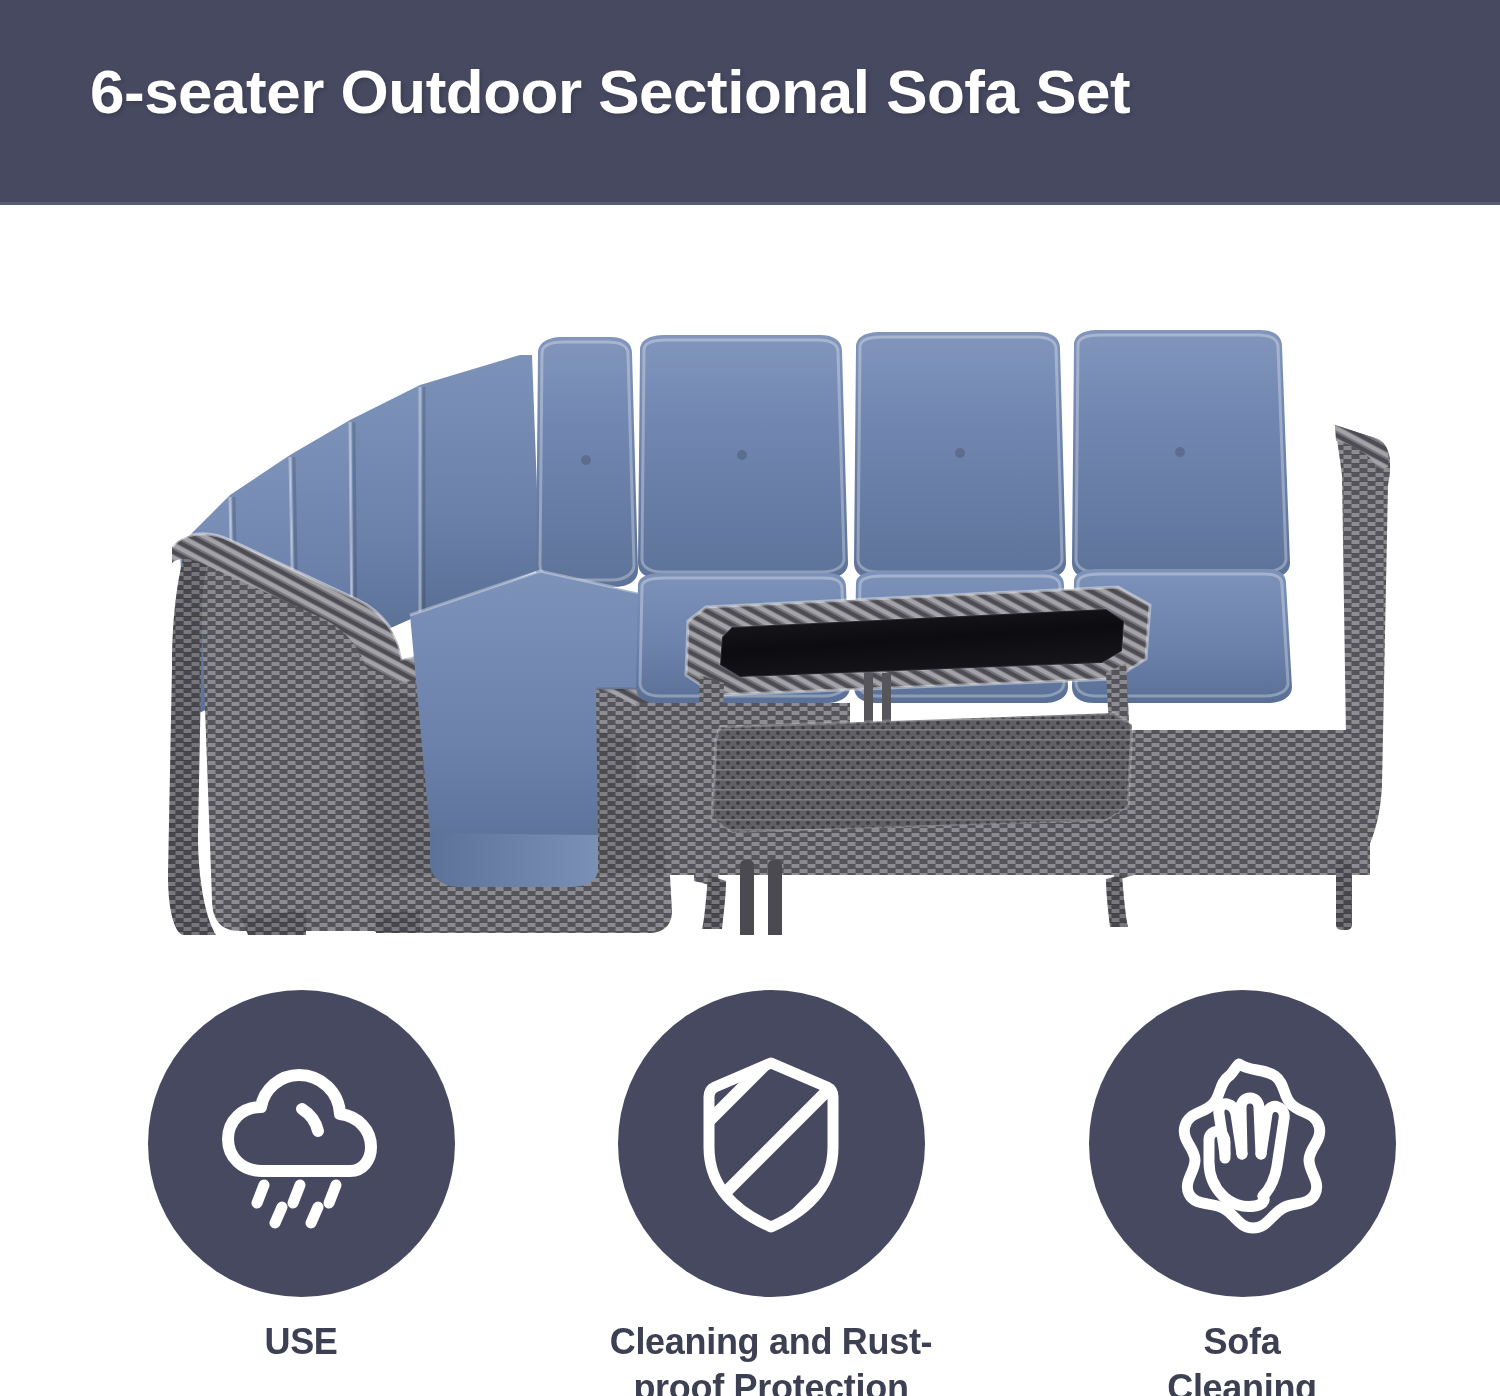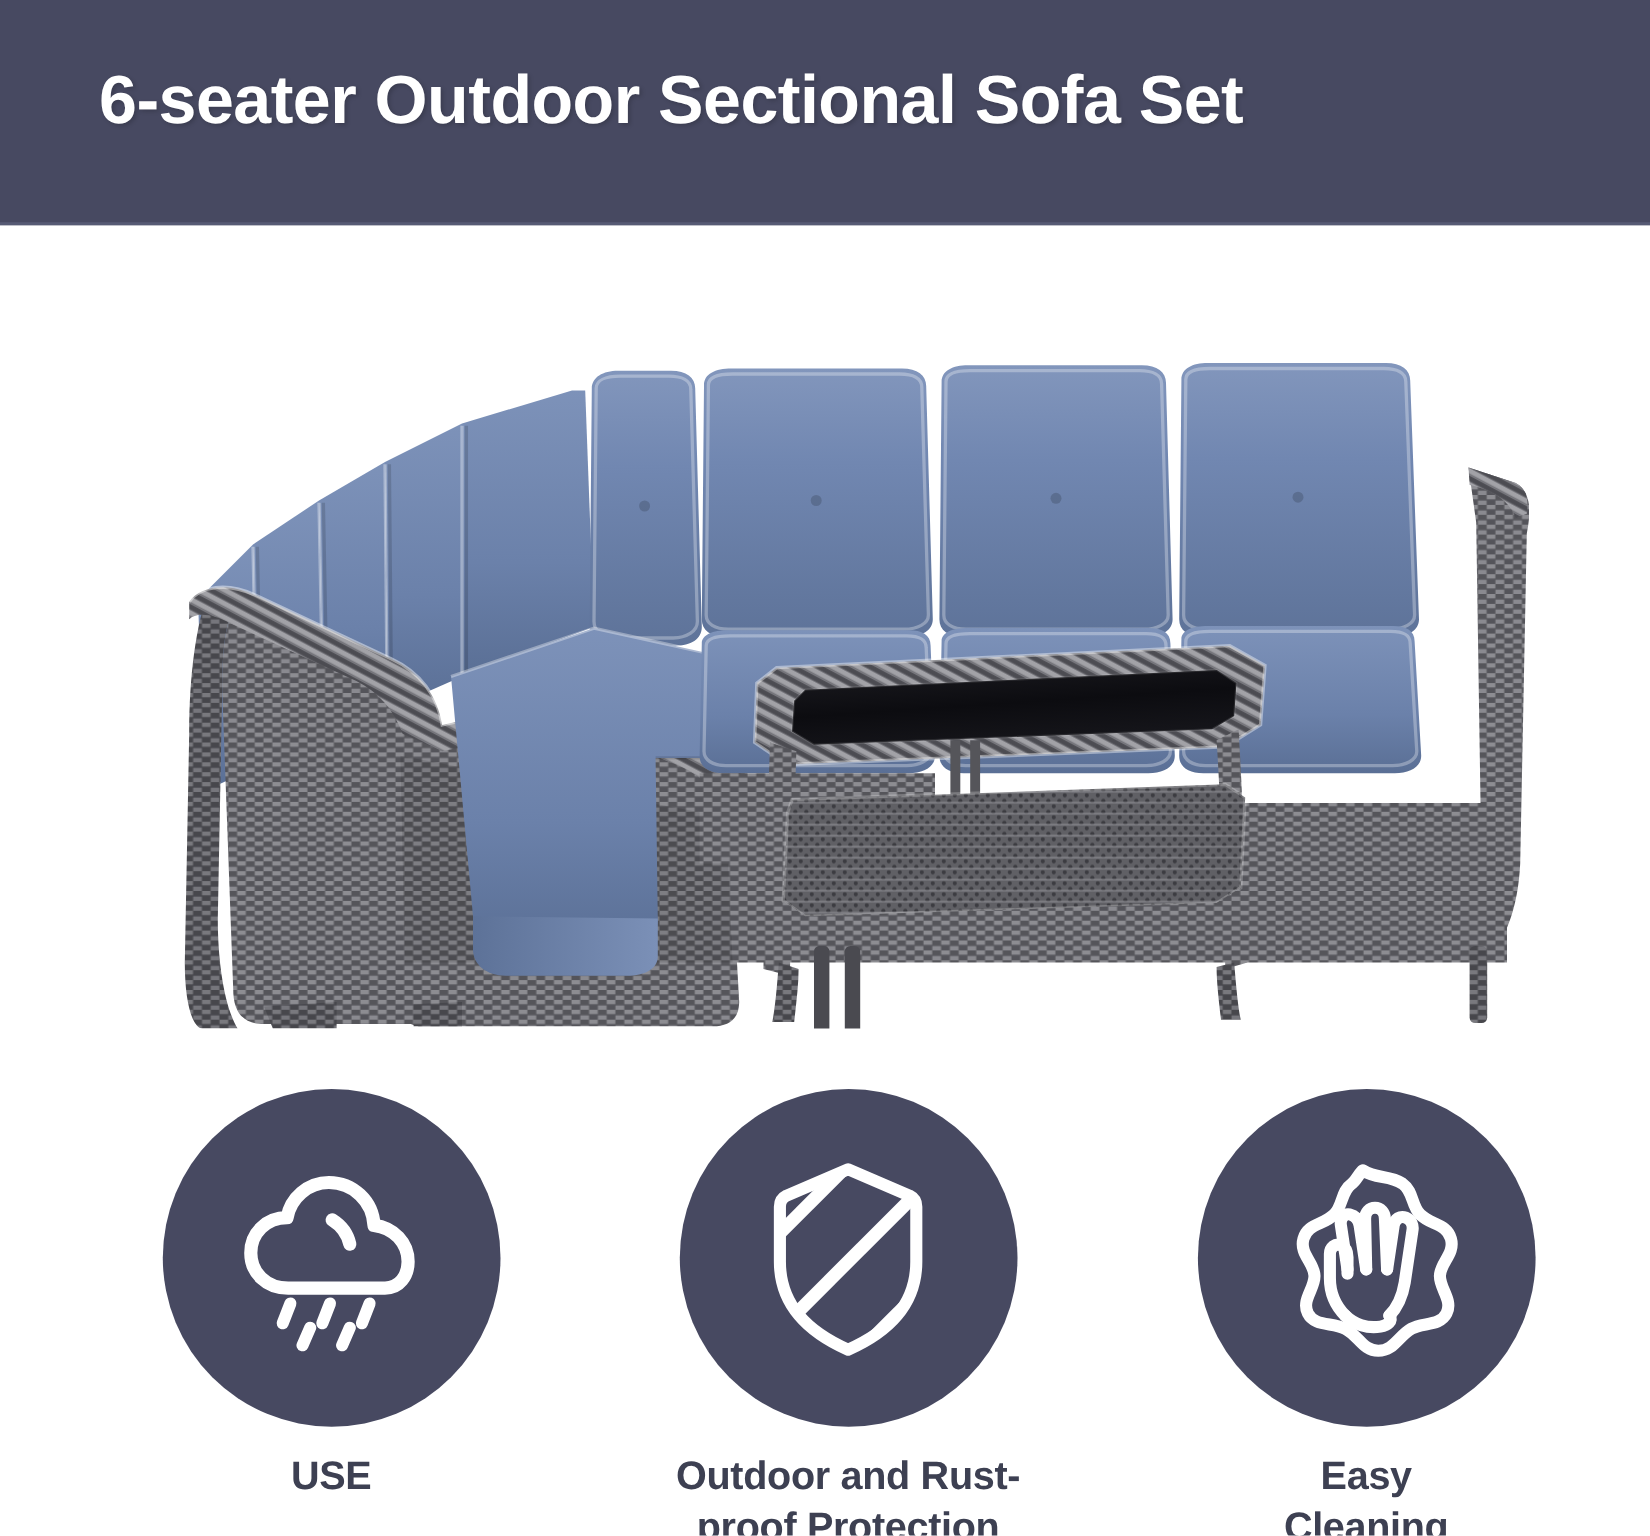--- a/index.html
+++ b/index.html
@@ -374,21 +374,21 @@
               <g stroke="#ffffff" stroke-width="12">
                 <line x1="-20" y1="120" x2="120" y2="-20"></line>
                 <line x1="10" y1="178" x2="180" y2="8"></line>
                 <line x1="70" y1="210" x2="200" y2="80"></line>
               </g>
             </g>
           </svg>
         </span>
       </div>
       <div class="feature-label">
-        <div>Outdoor and Rust-</div>
+        <div>Cleaning and Rust-</div>
         <div>proof Protection</div>
       </div>
     </div>
 
     <div class="feature" style="left:1042px; top:990px;">
       <div class="feature-circle">
         <span class="feature-icon">
           <svg width="190" height="180" viewBox="0 0 190 180">
 
             <path d="M92,10 C104,18 116,14 128,22 C138,29 136,42 144,50
@@ -405,20 +405,20 @@
               <path d="M78,100 L72,60 C71,54 75,49 80,50 C85,51 88,55 89,60 L95,100"></path>
               <path d="M95,100 L94,54 C94,48 98,44 103,44 C108,44 112,48 112,54 L114,100"></path>
               <path d="M114,100 L120,60 C121,54 126,51 131,53 C136,55 138,60 137,65
                        L130,112 C128,124 124,134 116,142"></path>
               <path d="M76,142 C84,150 96,154 108,152 C114,151 120,147 116,142"></path>
             </g>
           </svg>
         </span>
       </div>
       <div class="feature-label">
-        <div>Easy</div>
+        <div>Sofa</div>
         <div>Cleaning</div>
       </div>
     </div>
 
   </div>
 
 </div>
 
 </body></html>

